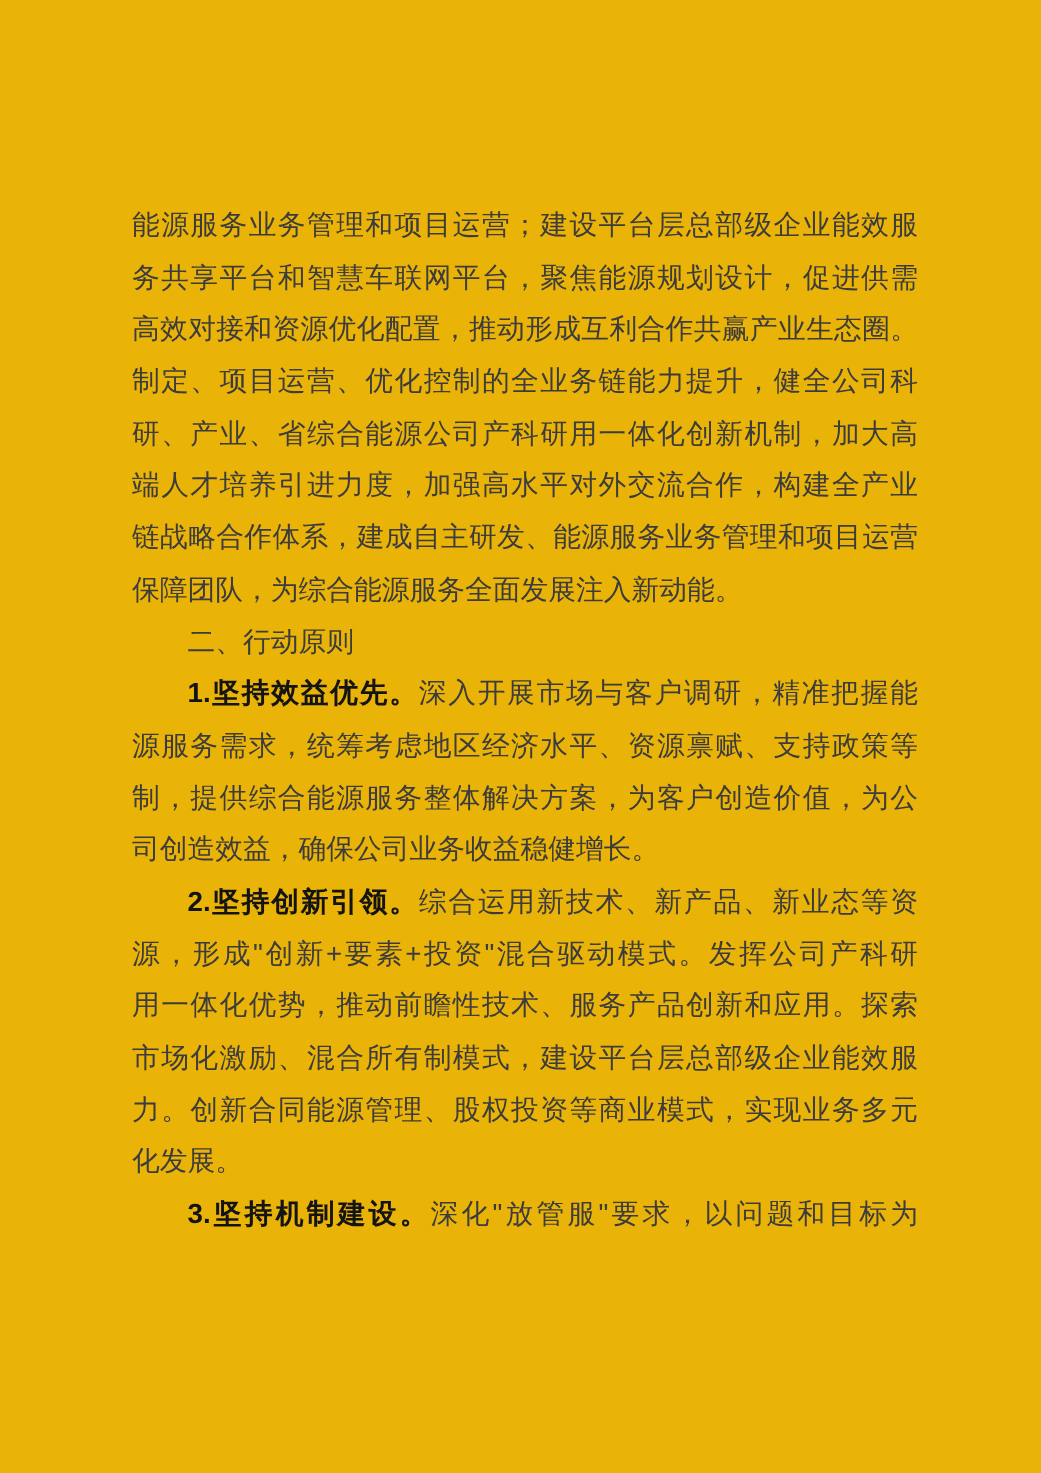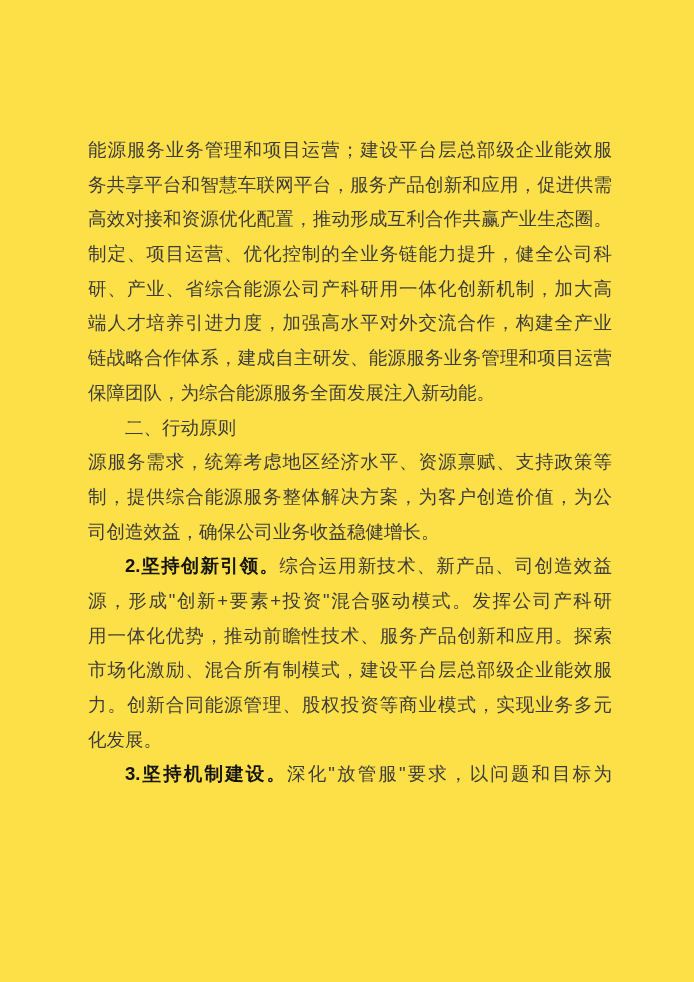--- a/index.html
+++ b/index.html
@@ -4,21 +4,21 @@
 <style>
   html, body {
     margin: 0;
     padding: 0;
     background: #ffffff;
   }
   .page {
     position: relative;
     width: 694px;
     height: 982px;
-    background: #fde047;
+    background: #eab308;
     overflow: hidden;
     font-family: "Liberation Sans", sans-serif;
   }
   .text-block {
     position: absolute;
     left: 88px;
     top: 133px;
     width: 524px;
   }
   .line {
@@ -43,32 +43,33 @@
     font-weight: 700;
     color: #141414;
   }
 </style>
 </head>
 <body>
 
 <div class="page">
   <div class="text-block" style="color: rgb(60, 60, 60);">
       <div class="line justify"><span class="seg">能源服务业务管理和项目运营；建设平台层总部级企业能效服</span></div>
-      <div class="line justify"><span class="seg">务共享平台和智慧车联网平台，服务产品创新和应用，促进供需</span></div>
+      <div class="line justify"><span class="seg">务共享平台和智慧车联网平台，聚焦能源规划设计，促进供需</span></div>
       <div class="line justify"><span class="seg">高效对接和资源优化配置，推动形成互利合作共赢产业生态圈。</span></div>
       <div class="line justify"><span class="seg">制定、项目运营、优化控制的全业务链能力提升，健全公司科</span></div>
       <div class="line justify"><span class="seg">研、产业、省综合能源公司产科研用一体化创新机制，加大高</span></div>
       <div class="line justify"><span class="seg">端人才培养引进力度，加强高水平对外交流合作，构建全产业</span></div>
       <div class="line justify"><span class="seg">链战略合作体系，建成自主研发、能源服务业务管理和项目运营</span></div>
       <div class="line left"><span class="seg">保障团队，为综合能源服务全面发展注入新动能。</span></div>
       <div class="line left" style="padding-left: 37px;"><span class="seg">二、行动原则</span></div>
+      <div class="line justify" style="padding-left: 37px;"><span class="seg seg-bold" style="color: rgb(20, 20, 20);">1.坚持效益优先。</span><span class="seg">深入开展市场与客户调研，精准把握能</span></div>
       <div class="line justify"><span class="seg">源服务需求，统筹考虑地区经济水平、资源禀赋、支持政策等</span></div>
       <div class="line justify"><span class="seg">制，提供综合能源服务整体解决方案，为客户创造价值，为公</span></div>
       <div class="line left"><span class="seg">司创造效益，确保公司业务收益稳健增长。</span></div>
-      <div class="line justify" style="padding-left: 37px;"><span class="seg seg-bold" style="color: rgb(20, 20, 20); margin-top: 13px;">2.坚持创新引领。</span><span class="seg">综合运用新技术、新产品、司创造效益</span></div>
+      <div class="line justify" style="padding-left: 37px;"><span class="seg seg-bold" style="color: rgb(20, 20, 20); margin-top: 13px;">2.坚持创新引领。</span><span class="seg">综合运用新技术、新产品、新业态等资</span></div>
       <div class="line justify"><span class="seg">源，形成"创新+要素+投资"混合驱动模式。发挥公司产科研</span></div>
       <div class="line justify"><span class="seg">用一体化优势，推动前瞻性技术、服务产品创新和应用。探索</span></div>
       <div class="line justify"><span class="seg">市场化激励、混合所有制模式，建设平台层总部级企业能效服</span></div>
       <div class="line justify"><span class="seg">力。创新合同能源管理、股权投资等商业模式，实现业务多元</span></div>
       <div class="line left"><span class="seg">化发展。</span></div>
       <div class="line justify" style="padding-left: 37px;"><span class="seg seg-bold" style="color: rgb(20, 20, 20);">3.坚持机制建设。</span><span class="seg">深化"放管服"要求，以问题和目标为</span></div>
     </div>
 </div>
 
 </body></html>

